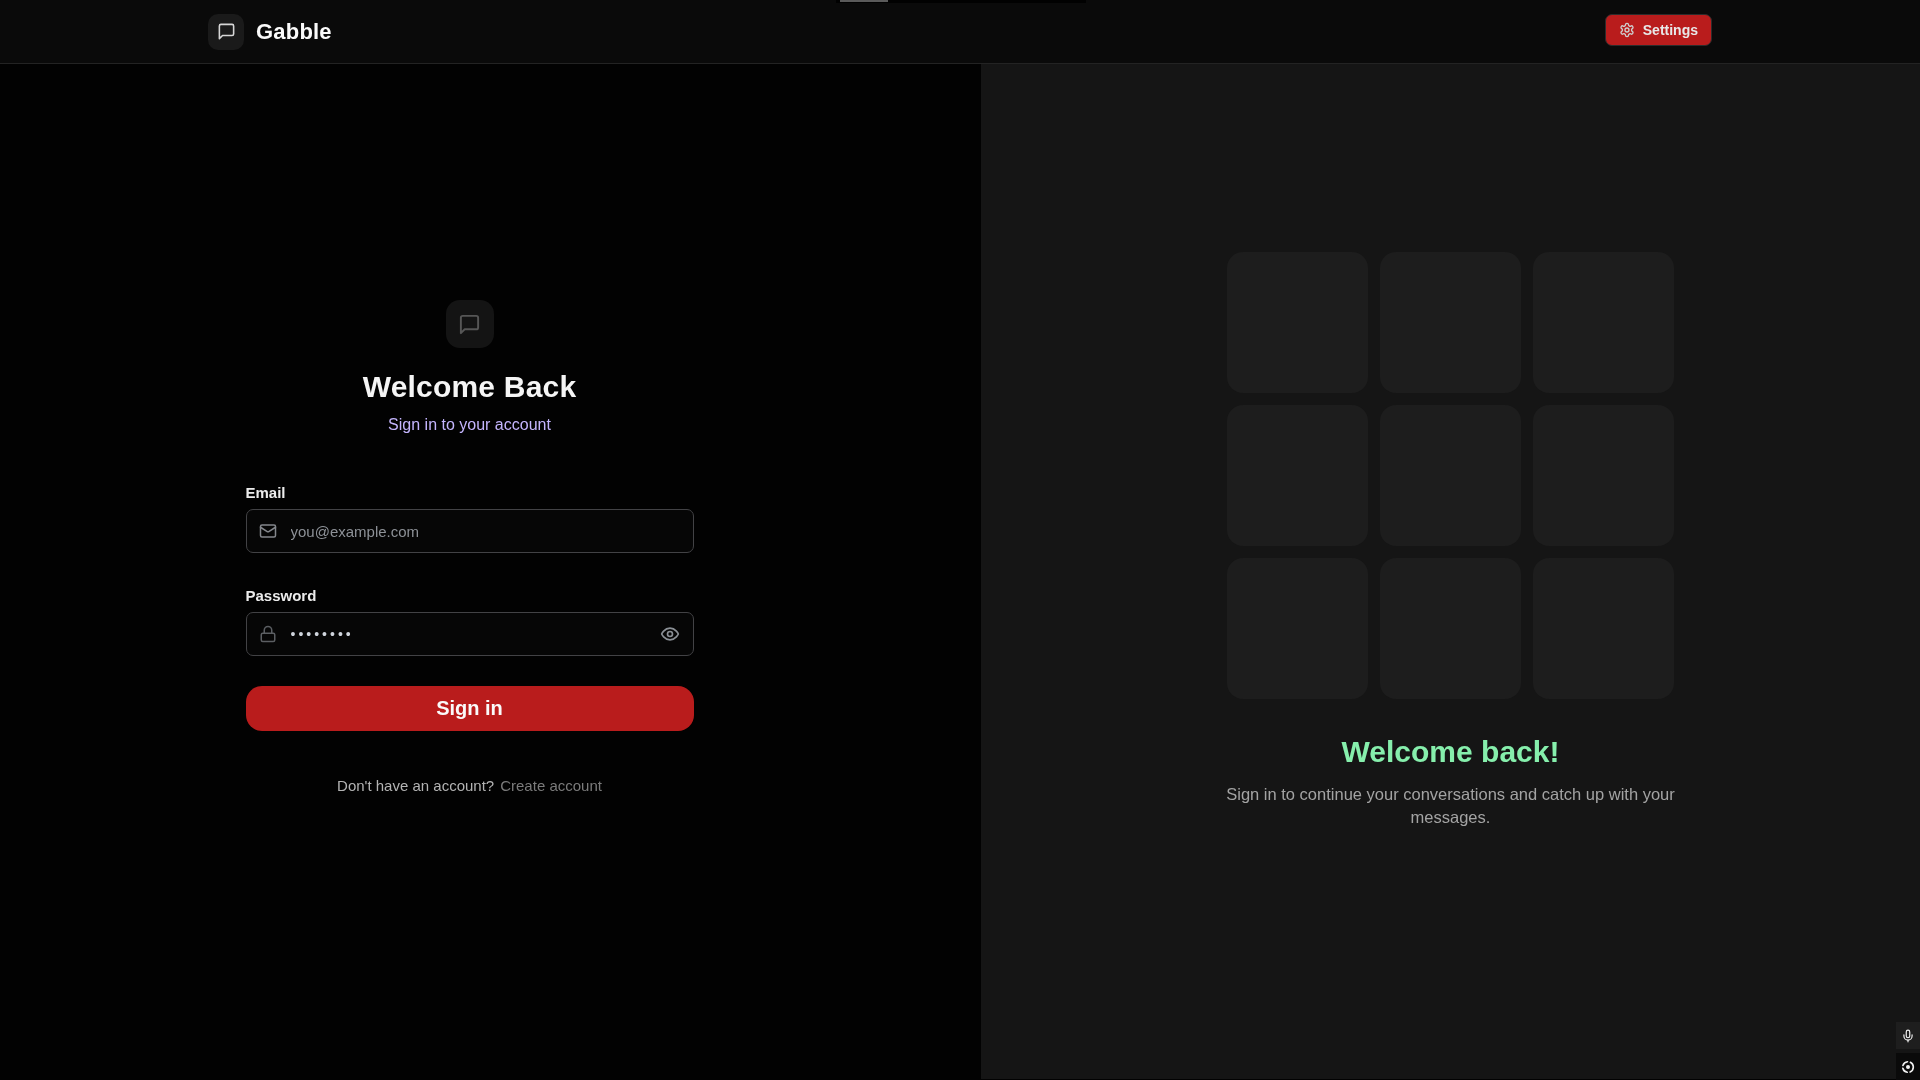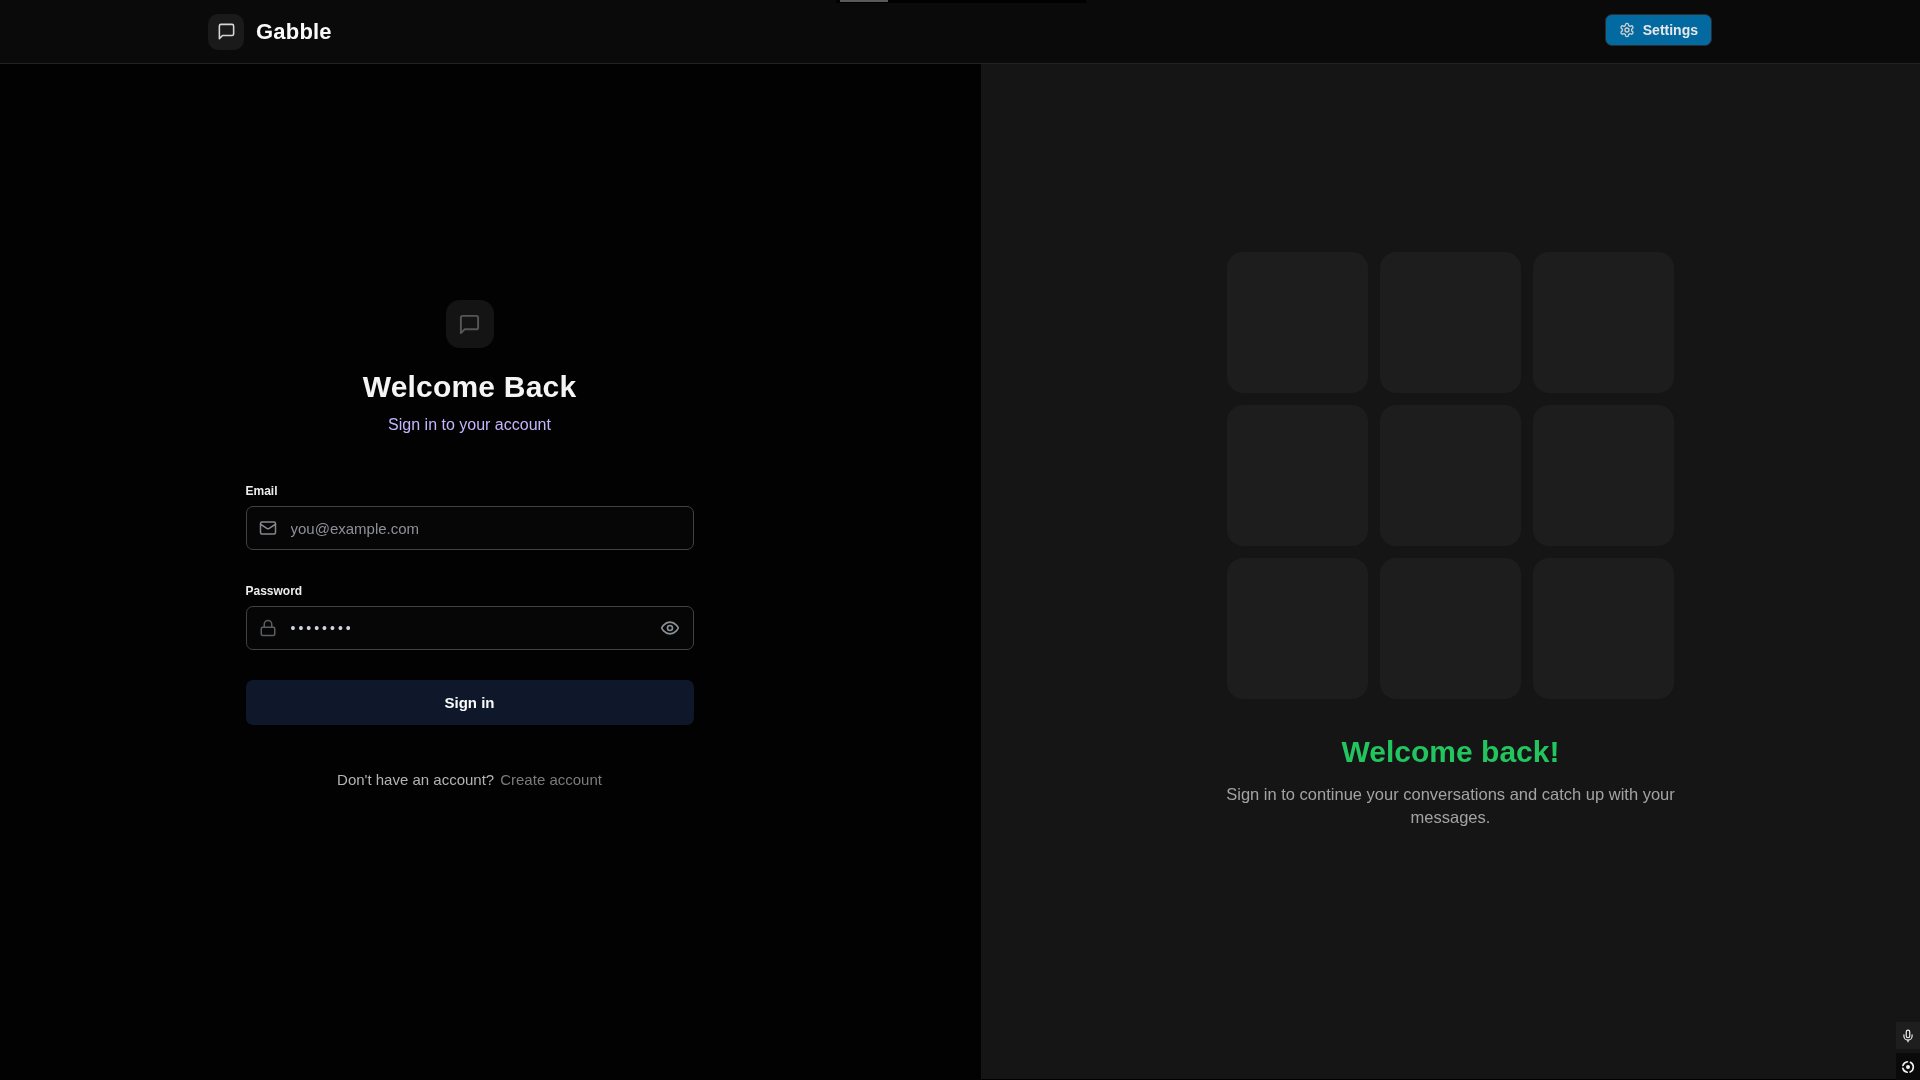--- a/index.html
+++ b/index.html
@@ -35,21 +35,21 @@
     width:36px; height:36px;
     background:#1a1a1a;
     border-radius:10px;
     display:flex; align-items:center; justify-content:center;
     color:#d6d6d6;
   }
   .brand-title { font-size:22px; font-weight:700; color:#fafafa; letter-spacing:.2px; }
   .settings-btn {
     display:flex; align-items:center; gap:8px;
     height:32px; padding:0 13px;
-    background:#0369a1;
+    background:#b91c1c;
     border:1px solid #2c2c2c;
     border-radius:7px;
     color:#e8e8e8;
     font-size:14px; font-weight:600;
     font-family:inherit;
     cursor:pointer;
   }
   .settings-btn svg { color:#cfcfcf; }
 
   
@@ -86,21 +86,21 @@
   .login-subheading {
     margin-top:12px;
     text-align:center;
     font-size:16px;
     color:#c4b5fd;
   }
   .field-group { margin-top:50px; }
   .field-group.password { margin-top:34px; }
   .field-label {
     display:block;
-    font-size:12px;
+    font-size:15px;
     font-weight:700;
     color:#ececec;
     margin-bottom:8px;
   }
   .input-wrap { position:relative;border-radius:16px; }
   .text-input {
     width:100%;
     height:44px;
     background:#060606;
     border:1px solid #424245;
@@ -123,25 +123,25 @@
   .eye-btn {
     position:absolute; right:12px; top:50%;
     transform:translateY(-50%);
     background:none; border:none; cursor:pointer;
     color:#8b9096; display:flex; padding:2px;
   }
   .signin-btn {
     margin-top:30px;
     width:100%;
     height:45px;
-    background:#0f172a;
+    background:#b91c1c;
     border:none;
-    border-radius:7px;
+    border-radius:16px;
     color:#fafafa;
-    font-size:15px;
+    font-size:20px;
     font-weight:700;
     font-family:inherit;
     cursor:pointer;
   }
   .signup-row {
     margin-top:46px;
     text-align:center;
     font-size:15px;
     color:#b3b3b3;
   }
@@ -164,21 +164,21 @@
     display:grid;
     grid-template-columns:repeat(3,141px);
     grid-auto-rows:141px;
     gap:12px;
   }
   .tile { background:#1d1d1d; border-radius:16px; }
   .welcome-heading {
     margin-top:36px;
     font-size:30px;
     font-weight:700;
-    color:#22c55e;
+    color:#86efac;
     text-align:center;
   }
   .welcome-subtext {
     margin-top:14px;
     max-width:484px;
     text-align:center;
     font-size:16.5px;
     line-height:1.42;
     color:#a3a3a3;
   }

